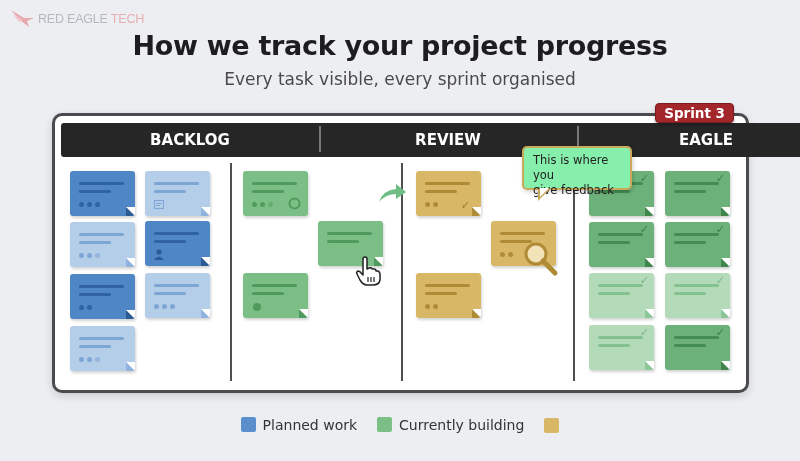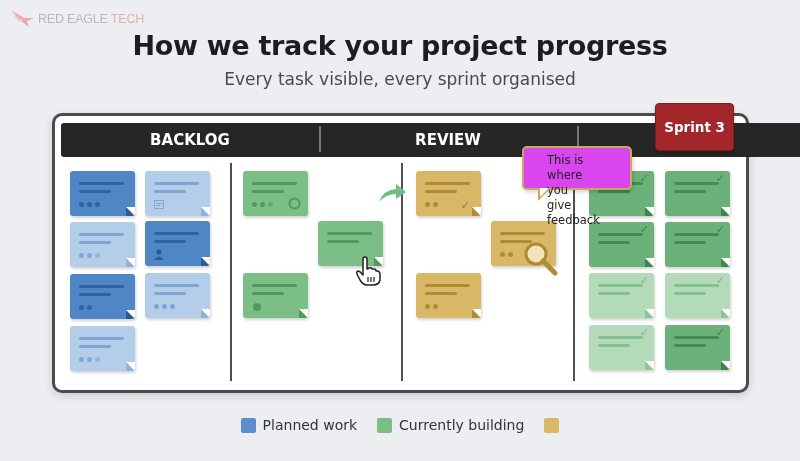--- a/index.html
+++ b/index.html
@@ -42,21 +42,21 @@
   .col-head {
     flex: 1; text-align: center; color: #fff; font-weight: bold; font-size: 15px;
     font-family: "DejaVu Sans", sans-serif; position: relative;
   }
   .col-head + .col-head::before {
     content: ""; position: absolute; left: 0; top: -5px; height: 26px; width: 2px; background: #777;
   }
   .sprint {
     position: absolute; right: 12px; top: -13px;
     background: #a3262b; color: #fff; font-weight: bold; font-size: 13.5px;
-    padding: 15px 8px; border-radius: 4px; border: 1px solid #7a1c20;
+    padding: 1px 8px; border-radius: 4px; border: 1px solid #7a1c20;
     box-shadow: 0 2px 3px rgba(0,0,0,0.25);
   }
   .divider { position: absolute; top: 47px; height: 218px; width: 2px; background: #4f4f52; }
   .card {
     position: absolute; width: 65px; height: 45px; border-radius: 3px;
     box-shadow: 1px 2px 3px rgba(0,0,0,0.18);
     overflow: hidden;
   }
   .card .l1, .card .l2 { position: absolute; left: 9px; height: 3px; border-radius: 2px; }
   .card .l1 { top: 11px; width: 45px; }
@@ -88,38 +88,38 @@
   .c-green-l { background: #b3dbba; }
   .c-green-l .l1, .c-green-l .l2 { background: #85c08f; }
   .c-green-l .fold { border-color: transparent transparent transparent #8cc597; }
   .c-green-l .check { color: #7cb487; }
   .c-gold { background: #d8b766; }
   .c-gold .l1, .c-gold .l2 { background: #b08b36; }
   .c-gold .dots span { background: #b08b36; }
   .c-gold .fold { border-color: transparent transparent transparent #b08b36; }
   .tooltip {
     position: absolute; left: 522px; top: 146px; width: 110px; height: 44px;
-    background: #d946ef; border: 2px solid #c9a95a; border-radius: 5px;
-    font-size: 11.5px; color: #222; padding: 5px 23px; line-height: 15px;
+    background: #86efac; border: 2px solid #c9a95a; border-radius: 5px;
+    font-size: 11.5px; color: #222; padding: 5px 9px; line-height: 15px;
     box-shadow: 1px 2px 4px rgba(0,0,0,0.18);
   }
   .tooltip::after {
     content: ""; position: absolute; left: 14px; bottom: -13px;
     border-style: solid; border-width: 12px 12px 0 0; border-color: #c9a95a transparent transparent transparent;
   }
   .tooltip::before {
     content: ""; position: absolute; left: 16px; bottom: -9px; z-index: 2;
     border-style: solid; border-width: 9px 9px 0 0; border-color: #fff transparent transparent transparent;
   }
   .legend {
     position: absolute; left: 0; right: 0; top: 417px;
     display: flex; justify-content: center; gap: 20px; align-items: center;
     font-size: 14px; color: #333;
   }
-  .legend-item { display: flex; align-items: center; gap: 7px; }
+  .legend-item { display: flex; gap: 7px; }
   .swatch { width: 15px; height: 15px; border-radius: 2px; display: block; }
   .abs { position: absolute; }
 </style>
 </head>
 <body>
 
 <div class="logo">
   <svg width="26" height="22" viewBox="0 0 26 22">
     <path d="M1 2 L14 10 L24 10 L17 13 L19 19 L11 13 Z" fill="#e9a8ae"></path>
     <path d="M3 6 L13 12 L9 14 Z" fill="#f1c6ca"></path>

